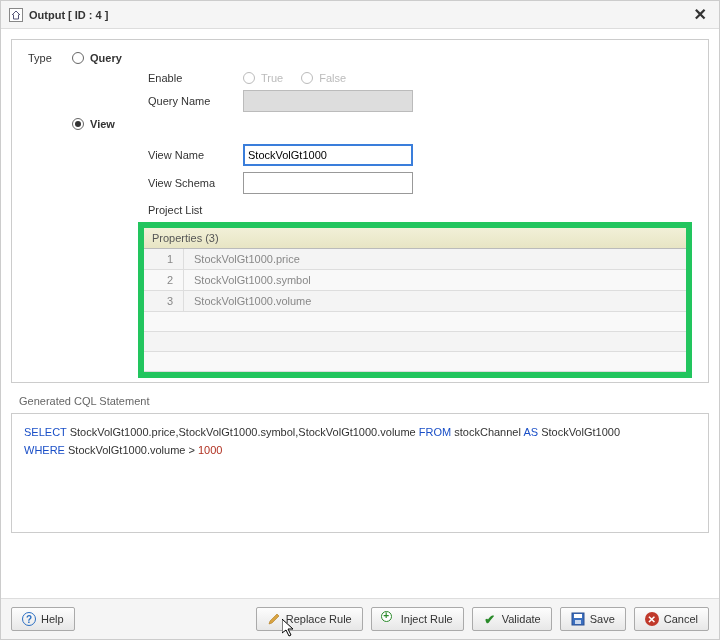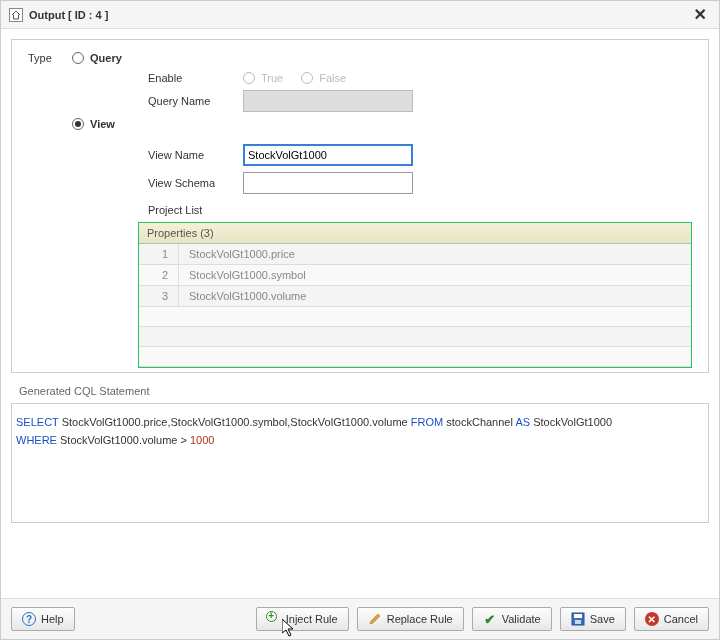--- a/index.html
+++ b/index.html
@@ -71,21 +71,21 @@
     width: 170px;
     height: 22px;
     background: #fff;
   }
   .text-input.disabled { background: #ddd; border-color: #bbb; }
   .text-input.focused { border: 2px solid #3a7edb; padding: 2px 3px; }
   .inline-radio { display: inline-flex; align-items: center; margin-right: 18px; color: #bbb; }
   .inline-radio .radio { border-color: #bbb; }
   .project-list-label { margin: 10px 0 6px 0; }
   .table-wrap {
-    border: 1px solid #22c55e;
+    border: 6px solid #22c55e;
     margin-left: -10px;
     margin-right: 0;
     width: calc(100% + 10px);
   }
   .table-header {
     background: linear-gradient(#f2f0d8, #e8e5c4);
     border-bottom: 1px solid #bbb;
     padding: 4px 8px;
     color: #555;
   }
@@ -97,21 +97,21 @@
   .table-row:nth-child(even){ background:#f9f9f9; }
   .table-row.empty { height: 20px; }
   .cell-idx {
     width: 40px; text-align: right; padding: 4px 10px;
     color: #888; border-right: 1px solid #ddd;
   }
   .cell-val { padding: 4px 10px; color: #888; }
   .cql-label { margin: 0 0 6px 8px; color: #666; }
   .cql-box {
     border: 1px solid #ccc;
-    padding: 10px 4px;
+    padding: 10px 12px;
     min-height: 120px;
     line-height: 1.6;
   }
   .kw { color: #1a4fc7; }
   .str { color: #b03020; }
   .footer {
     display: flex;
     align-items: center;
     padding: 8px 10px;
     border-top: 1px solid #ddd;
@@ -247,32 +247,32 @@
 
   <div class="footer">
     <div class="btn help-btn">
       <span class="icon">
           <span class="icon-q">?</span>
         </span>
       <span>Help</span>
     </div>
     <div class="spacer"></div>
     <div class="btn">
-      <span class="icon">
-          <span class="icon-inject"></span>
-        </span>
-      <span>Inject Rule</span>
-    </div>
-    <div class="btn">
       <span class="icon pencil">
         <svg viewBox="0 0 14 14">
             <path d="M2 12 L3 9 L10 2 L12 4 L5 11 Z" fill="#d9a441" stroke="#b07a20" stroke-width="0.6"></path>
           </svg>
       </span>
       <span>Replace Rule</span>
+    </div>
+    <div class="btn">
+      <span class="icon">
+          <span class="icon-inject"></span>
+        </span>
+      <span>Inject Rule</span>
     </div>
     <div class="btn">
       <span class="icon icon-check">✔</span>
       <span>Validate</span>
     </div>
     <div class="btn">
       <span class="icon">
         <svg width="14" height="14" viewBox="0 0 14 14">
             <rect x="1" y="1" width="12" height="12" fill="#3a6fc0" stroke="#2a4f90"></rect>
             <rect x="3" y="2" width="8" height="4" fill="#fff"></rect>

